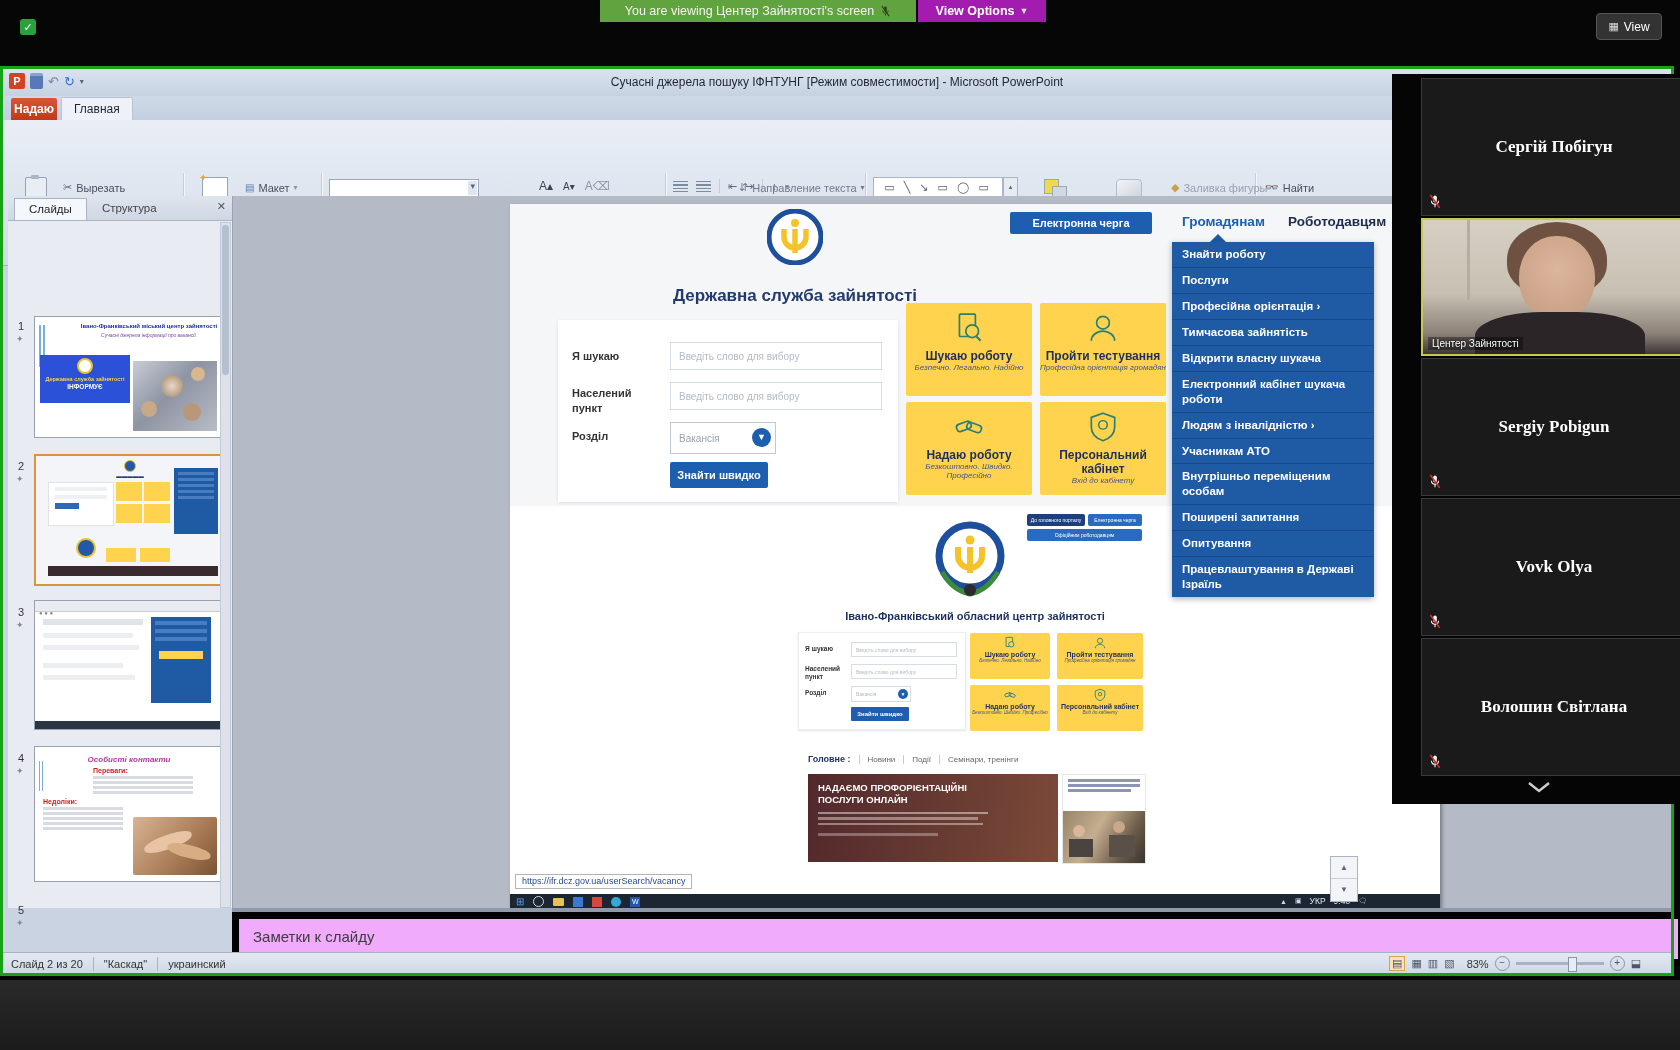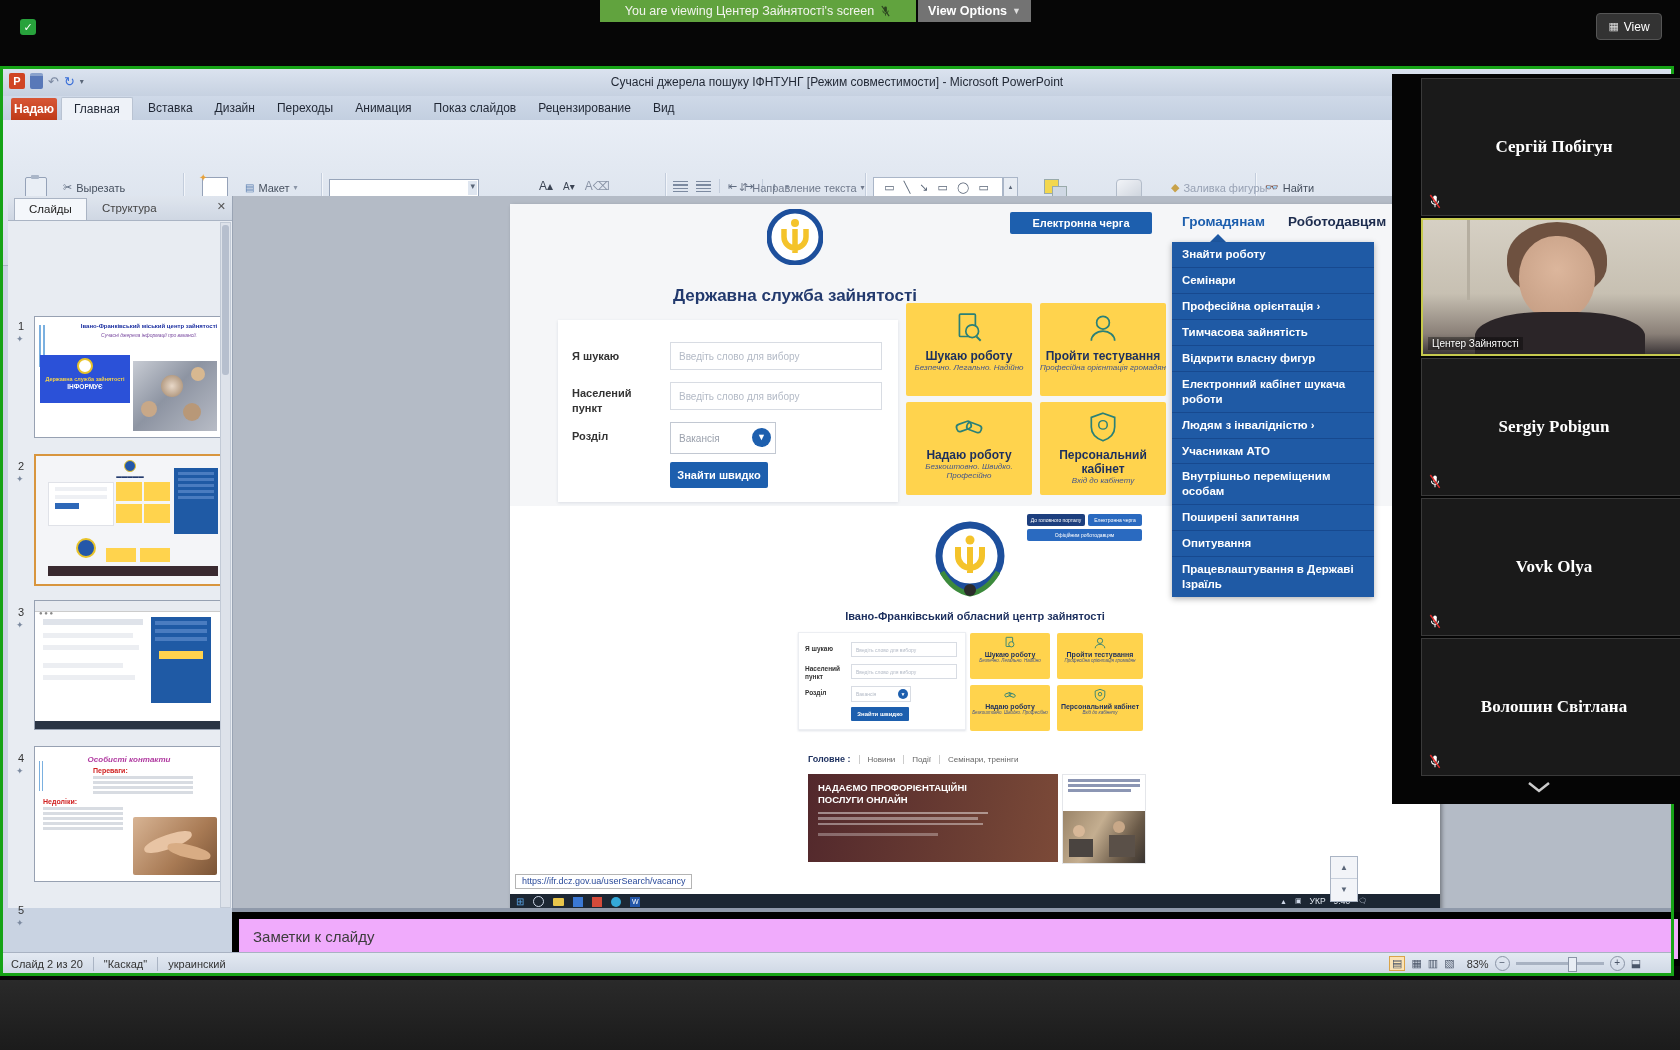--- a/index.html
+++ b/index.html
@@ -42,21 +42,21 @@
   <div class="abs flexc" style="left:600px;top:0;width:316px;height:22px;background:#61a33e;justify-content:center;gap:6px;">
     <span style="font-size:12.5px;color:#f2f4ee;">You are viewing Центер Зайнятості's screen</span>
     <svg width="11" height="13" viewBox="0 0 24 26">
       <rect x="9" y="2" width="6" height="12" rx="3" fill="#2c4420"></rect>
       <path d="M6 11a6 6 0 0 0 12 0" stroke="#2c4420" fill="none" stroke-width="2"></path>
       <line x1="12" y1="17" x2="12" y2="22" stroke="#2c4420" stroke-width="2"></line>
       <line x1="4" y1="1" x2="20" y2="23" stroke="#2c4420" stroke-width="2.6"></line>
     </svg>
   </div>
 
-  <div class="abs flexc" style="left:918px;top:0;width:113px;height:22px;background:#737373;justify-content:center;gap:5px;">
+  <div class="abs flexc" style="left:918px;top:0;width:128px;height:22px;background:#a21caf;justify-content:center;gap:5px;">
     <span style="font-size:12.5px;color:#fff;font-weight:bold;">View Options</span>
     <span style="color:#ddd;font-size:9px;">▼</span>
   </div>
 
   <div class="abs flexc" style="left:1596px;top:13px;width:64px;height:25px;background:#333;border:1px solid #555;border-radius:4px;justify-content:center;gap:5px;">
     <span style="color:#ddd;font-size:11px;">▦</span>
     <span style="font-size:12px;color:#fff;">View</span>
   </div>
 
   <div class="abs" style="left:0;top:66px;width:1674px;height:910px;border:3px solid #16a316;box-sizing:border-box;z-index:5;pointer-events:none;"></div>
@@ -70,29 +70,20 @@
         <span style="color:#7a88a0;font-size:13px;">↶</span>
         <span style="color:#3a6fd8;font-size:13px;">↻</span>
         <span style="color:#5a6678;font-size:8px;">▾</span>
       </div>
       <div class="abs" style="left:0;top:6px;width:1668px;text-align:center;font-size:12px;color:#1f2633;">Сучасні джерела пошуку ІФНТУНГ [Режим совместимости]  -  Microsoft PowerPoint</div>
     </div>
 
     <div class="abs" style="left:0;top:27px;width:1668px;height:24px;background:linear-gradient(#cfd9e8,#c3cfe0);">
       <div class="abs" style="left:8px;top:2px;width:46px;height:22px;background:linear-gradient(#d85636,#bf3a17);color:#fff;font-size:12px;font-weight:bold;text-align:center;line-height:22px;border-radius:2px 2px 0 0;">Надаю</div>
       <div class="abs" style="left:58px;top:1px;height:23px;padding:0 12px;background:#eef2f8;border:1px solid #b9c3d2;border-bottom:none;font-size:12px;color:#1f2633;line-height:23px;border-radius:2px 2px 0 0;">Главная</div>
-      <div class="abs flexc" style="left:134px;top:0;height:24px;">
-        <span class="ptab">Вставка</span>
-        <span class="ptab">Дизайн</span>
-        <span class="ptab">Переходы</span>
-        <span class="ptab">Анимация</span>
-        <span class="ptab">Показ слайдов</span>
-        <span class="ptab">Рецензирование</span>
-        <span class="ptab">Вид</span>
-      </div>
     </div>
 
     <div class="abs" style="left:0;top:51px;width:1668px;height:145px;background:linear-gradient(#e9eef6,#dde4ee 60%,#d3dbe8);border-bottom:1px solid #a8b2c2;">
       <div class="gsep" style="left:180px;top:53px;"></div>
       <div class="gsep" style="left:318px;top:53px;"></div>
       <div class="gsep" style="left:662px;top:53px;"></div>
       <div class="gsep" style="left:862px;top:53px;"></div>
       <div class="gsep" style="left:1252px;top:53px;"></div>
 
       <div class="abs" style="left:0;top:53px;width:180px;height:92px;">
@@ -454,24 +445,24 @@
               <path d="M16 3l11 4v9c0 7-5.5 11-11 13C10.5 27 5 23 5 16V7z" fill="none" stroke="#2a8077" stroke-width="1.6"></path>
               <circle cx="16" cy="14" r="4" fill="none" stroke="#2a8077" stroke-width="1.4"></circle>
             </svg>
           <div class="tt" style="font-size:12px;">Персональний кабінет</div>
           <div class="ts" style="font-size:8px;">Вхід до кабінету</div>
         </div>
 
         <div class="abs" style="left:700px;top:30px;width:0;height:0;border-left:8px solid transparent;border-right:8px solid transparent;border-bottom:8px solid #1f5aa5;"></div>
         <div class="abs" style="left:662px;top:38px;width:202px;background:#1f5aa5;box-shadow:0 2px 6px rgba(0,0,0,.3);z-index:3;">
           <div class="mi">Знайти роботу</div>
-          <div class="mi">Семінари</div>
+          <div class="mi">Послуги</div>
           <div class="mi">Професійна орієнтація  ›</div>
           <div class="mi">Тимчасова зайнятість</div>
-          <div class="mi">Відкрити власну фигур</div>
+          <div class="mi">Відкрити власну шукача</div>
           <div class="mi">Електронний кабінет шукача роботи</div>
           <div class="mi">Людям з інвалідністю  ›</div>
           <div class="mi">Учасникам АТО</div>
           <div class="mi">Внутрішньо переміщеним особам</div>
           <div class="mi">Поширені запитання</div>
           <div class="mi">Опитування</div>
           <div class="mi" style="border-bottom:none;">Працевлаштування в Державі Ізраїль</div>
         </div>
       </div>
 

